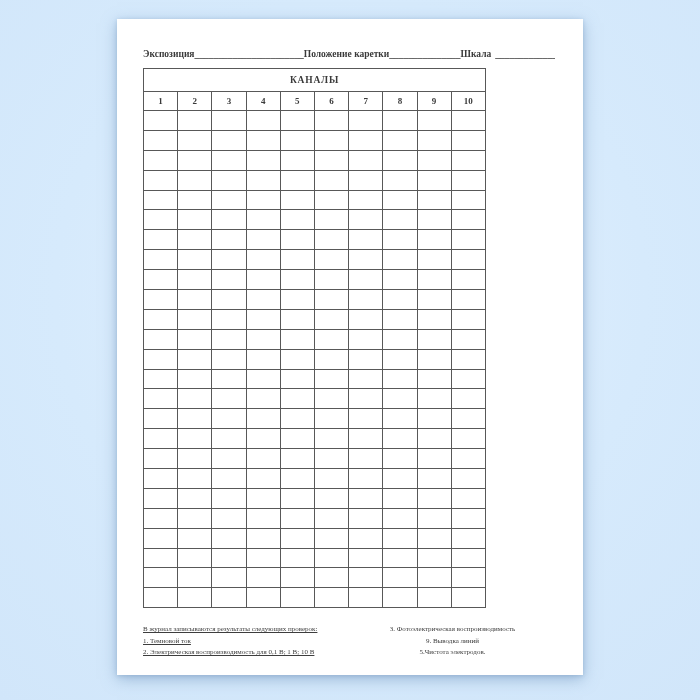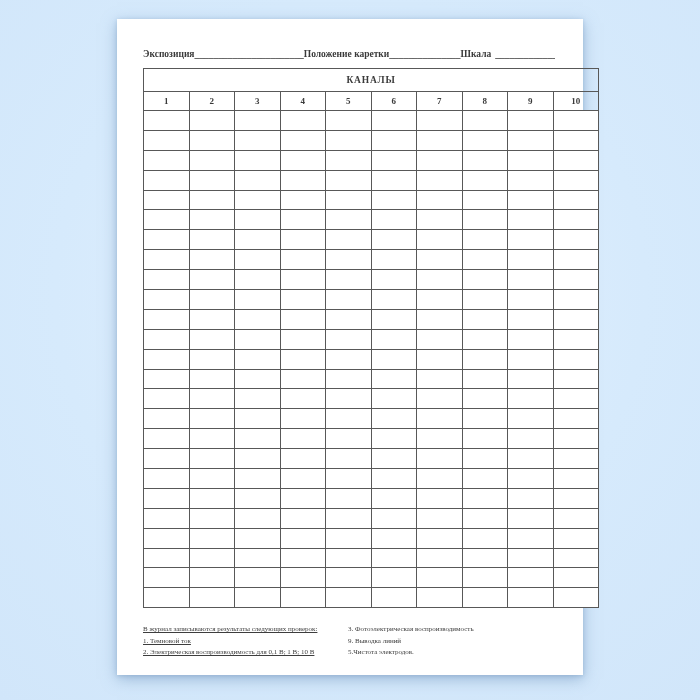--- a/index.html
+++ b/index.html
@@ -38,21 +38,21 @@
   .header-line .blank {
     font-weight: bold;
     letter-spacing: 0;
   }
   .header-line .gap {
     display: inline-block;
     width: 4px;
   }
   table.channels {
     margin: 8px 26px 0 26px;
-    width: 456px;
+    width: 343px;
     border-collapse: collapse;
     table-layout: fixed;
   }
   table.channels th,
   table.channels td {
     border: 1px solid #585858;
     padding: 0;
     text-align: center;
     vertical-align: middle;
   }
@@ -80,20 +80,21 @@
     line-height: 11.4px;
     color: #3d3d3d;
   }
   .fn-left {
     width: 205px;
     flex: 0 0 205px;
     text-decoration: underline;
   }
   .fn-right {
     flex: 1;
+    text-align: center;
   }
 </style>
 </head>
 <body>
 
 <div class="stage">
   <div class="paper">
 
     <div class="header-line"><span>Экспозиция</span><span class="blank">_______________________</span><span>Положение каретки</span><span class="blank">_______________</span><span>Шкала</span><span class="gap"></span><span class="blank">_____________</span></div>
 

